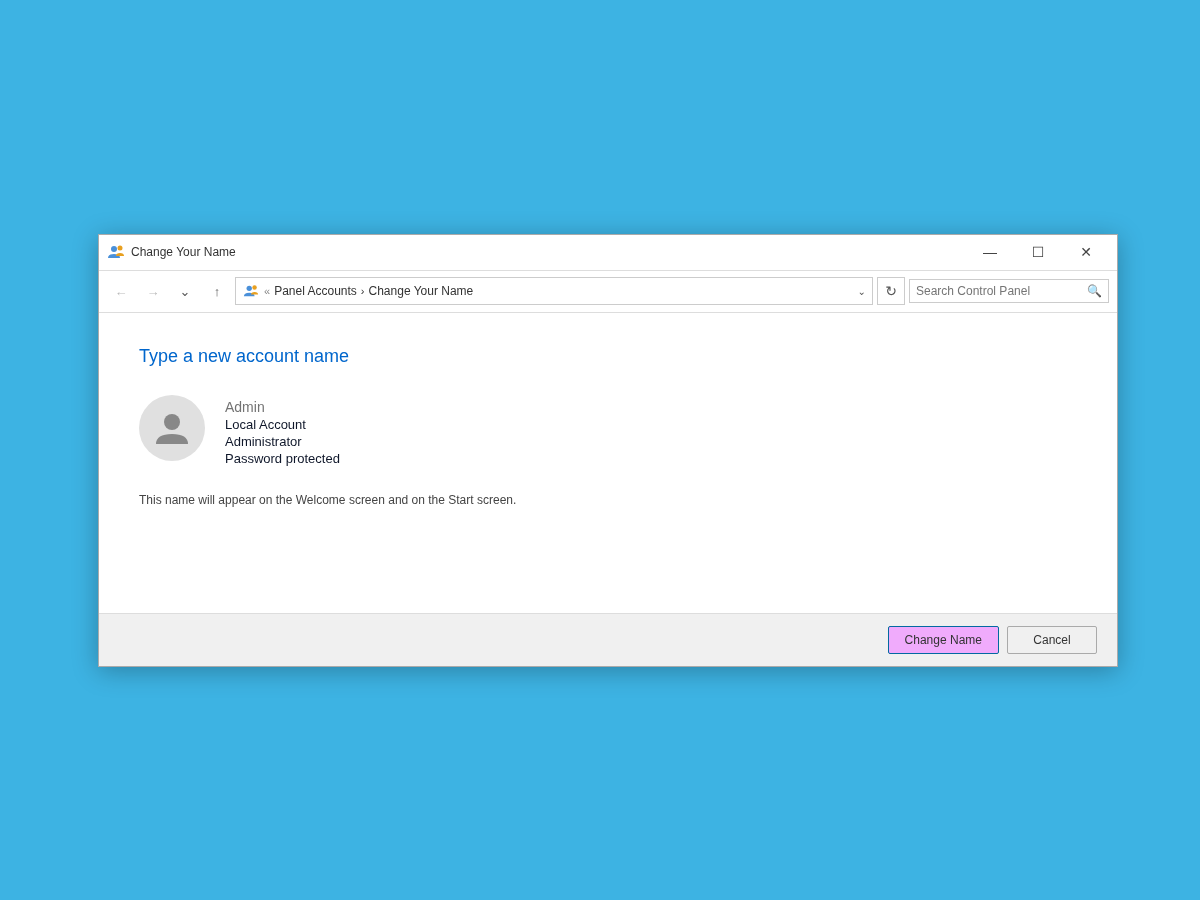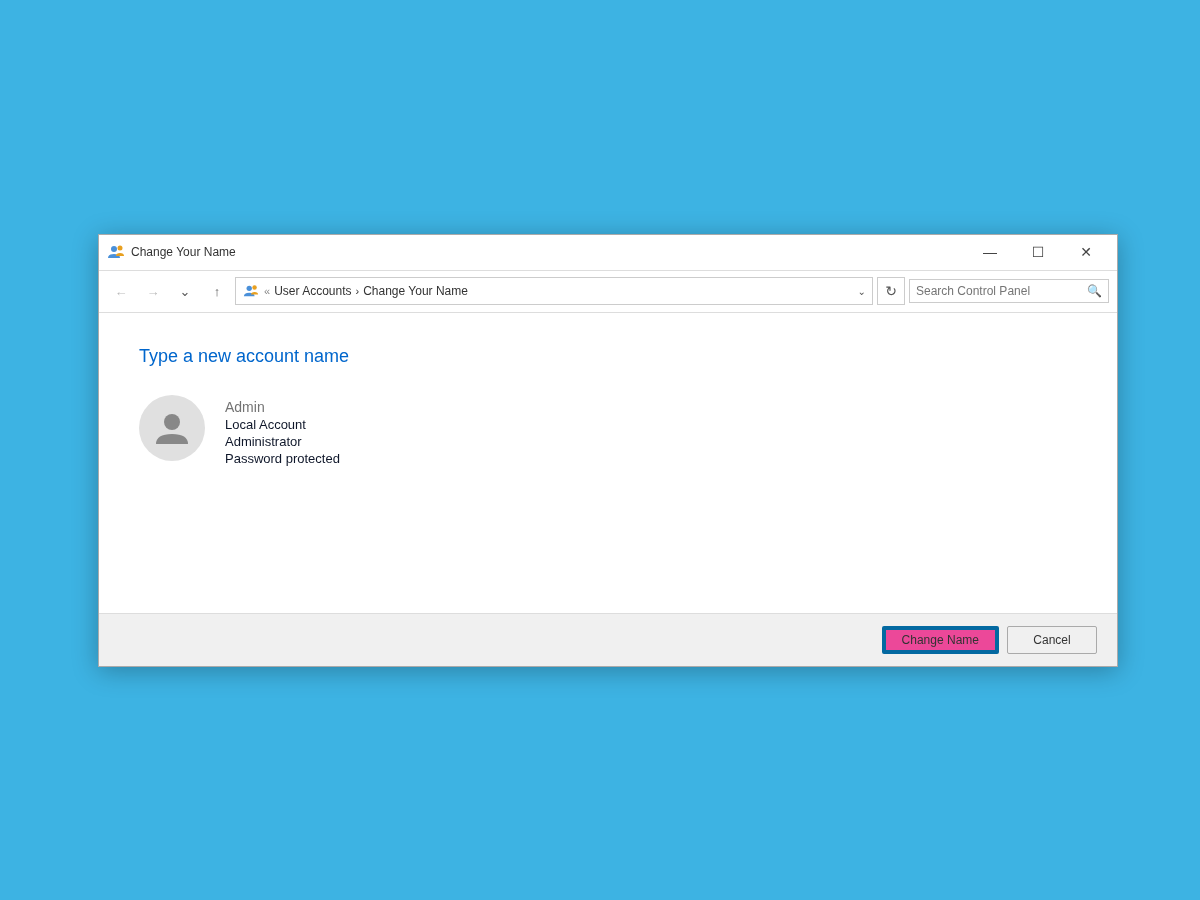--- a/index.html
+++ b/index.html
@@ -255,22 +255,22 @@
 
     .footer-btn {
       min-width: 90px;
       height: 28px;
       padding: 0 16px;
       font-size: 12px;
       cursor: pointer;
       border-radius: 2px;
     }
     .btn-primary {
-      background: #ec4899;
-      border: 4px solid #0369a1;
+      background: #f0abfc;
+      border: 1px solid #0369a1;
       color: #333;
       text-align: center;
     }
     .btn-secondary {
       background: #f0f0f0;
       border: 1px solid #aaa;
       color: #333;
     }
 
     
@@ -311,21 +311,21 @@
     <div class="address-bar">
       <div class="address-icon">
         <svg width="16" height="16" viewBox="0 0 18 18" xmlns="http://www.w3.org/2000/svg">
           <circle cx="7" cy="6" r="3" fill="#4a90d9"></circle>
           <path d="M1 15 Q1 11 7 11 Q13 11 13 15" fill="#4a90d9"></path>
           <circle cx="13" cy="5" r="2.5" fill="#e8a020"></circle>
           <path d="M9 13 Q9 10 13 10 Q17 10 17 13" fill="#e8a020"></path>
         </svg>
       </div>
       <span class="address-separator">«</span>
-      <span class="address-text">User Accounts</span>
+      <span class="address-text">Panel Accounts</span>
       <span class="address-arrow">›</span>
       <span class="address-text">Change Your Name</span>
       <span class="address-chevron">⌄</span>
     </div>
 
     <button class="refresh-btn">↻</button>
 
     <div class="search-bar">
       <input class="search-input" type="text" placeholder="Search Control Panel" style="">
       <button class="search-icon-btn">🔍</button>
@@ -344,20 +344,21 @@
       </div>
 
       <div class="account-details">
         <span class="account-name">Admin</span>
         <span class="account-meta">Local Account</span>
         <span class="account-meta">Administrator</span>
         <span class="account-meta">Password protected</span>
       </div>
     </div>
 
+    <span class="hint-text">This name will appear on the Welcome screen and on the Start screen.</span>
   </div>
 
   <div class="footer">
     <button class="footer-btn btn-primary">Change Name</button>
     <button class="footer-btn btn-secondary">Cancel</button>
   </div>
 
 </div>
 
 </body></html>

